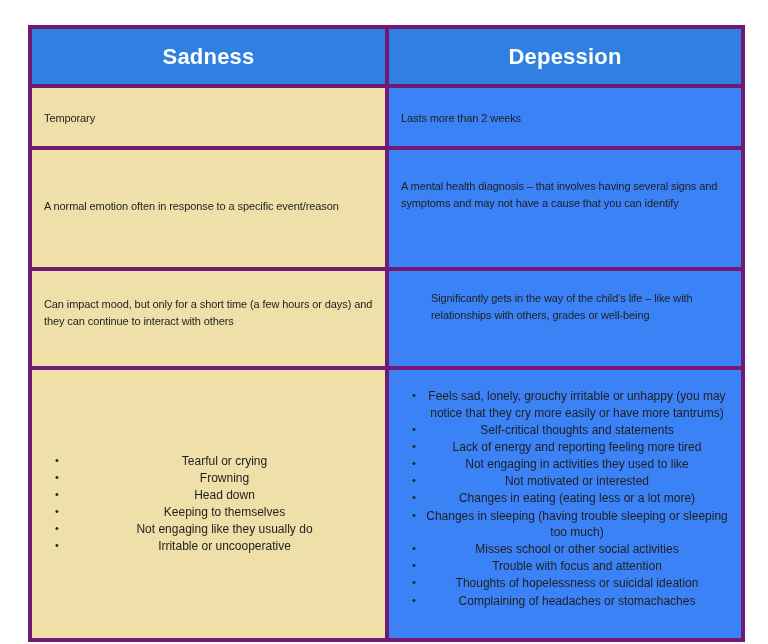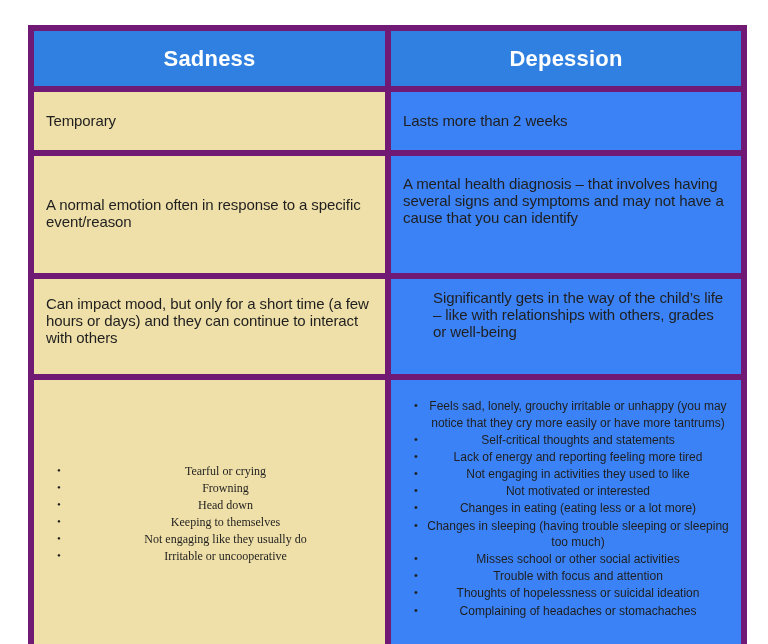--- a/index.html
+++ b/index.html
@@ -31,21 +31,21 @@
     table-layout: fixed;
     background: #ffffff;
     border: 1.5px solid #4a4a4a;
   }
 
   .cmp-table col.col-left  { width: 357px; }
   .cmp-table col.col-right { width: 356px; }
 
   .cmp-table th,
   .cmp-table td {
-    border: 6px solid #701a75;
+    border: 4px solid #701a75;
     vertical-align: middle;
     padding: 0;
   }
 
   
   thead th {
     background: #2f80e0;
     color: #ffffff;
     text-align: center;
     font-family: "Liberation Sans", sans-serif;
@@ -60,21 +60,21 @@
   
   td.beige {
     background: #efdfa8;
   }
   td.white {
     background: #3b82f6;
   }
 
   .cell-text {
     font-family: "Liberation Sans", sans-serif;
-    font-size: 15px;
+    font-size: 11px;
     line-height: 17px;
     color: #1f1f1f;
     padding: 0 12px;
     letter-spacing: -0.1px;
   }
 
   
   tr.row-1 td { height: 58px;  vertical-align: middle; }
   tr.row-2 td { height: 117px; vertical-align: middle; margin-left: 24px; }
   tr.row-3 td { height: 95px;  vertical-align: middle; }
@@ -106,21 +106,21 @@
   }
   ul.bullets li::before {
     content: "\2022";
     position: absolute;
     left: -13px;
     top: -1px;
     font-size: 11px;
     color: #1f1f1f;
   }
 
-  ul.bullets-left  { padding-left: 36px; padding-right: 4px; font-family: Liberation Serif, serif; }
+  ul.bullets-left  { padding-left: 36px; padding-right: 4px; }
   ul.bullets-right { padding-left: 36px; padding-right: 12px; position: relative; top: -5px; }
 
   td.list-cell { vertical-align: middle; }
 </style>
 </head>
 <body>
 
 <div class="page">
 
   <table class="cmp-table">

